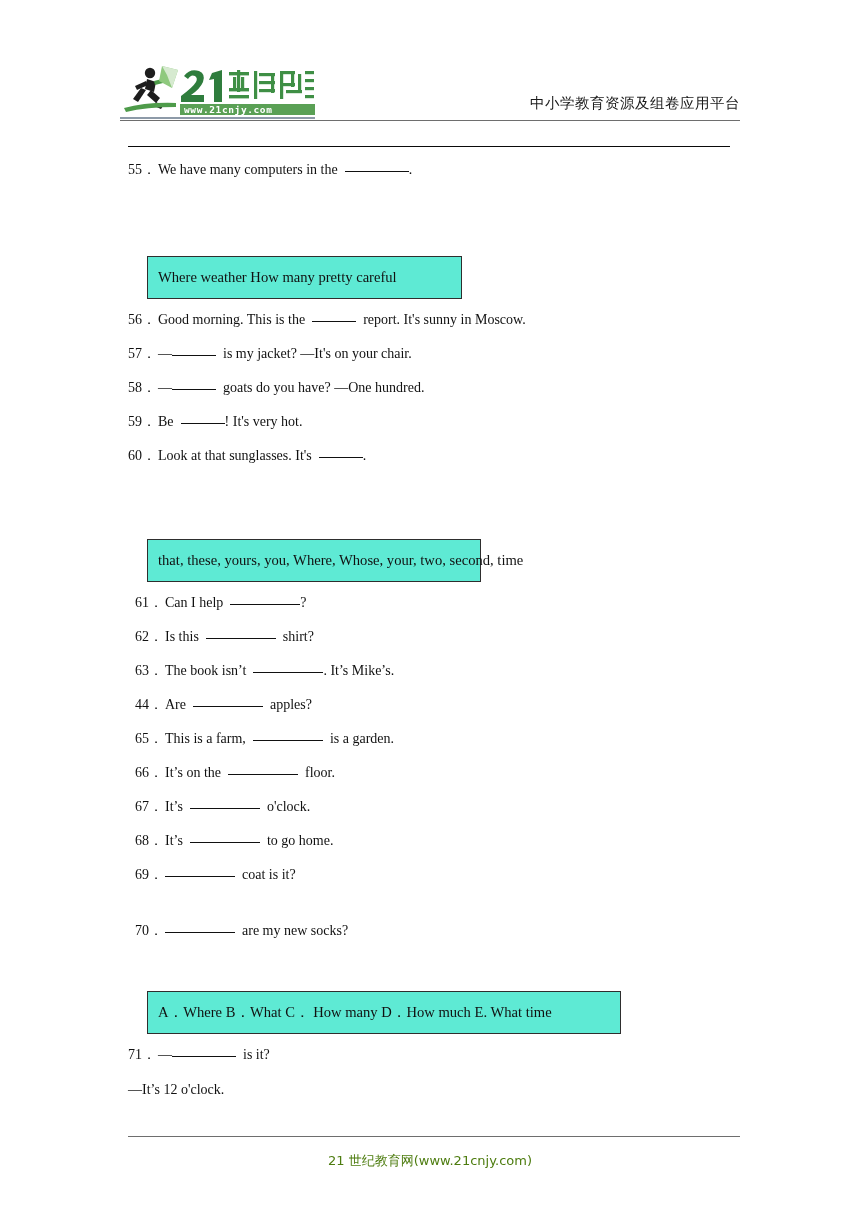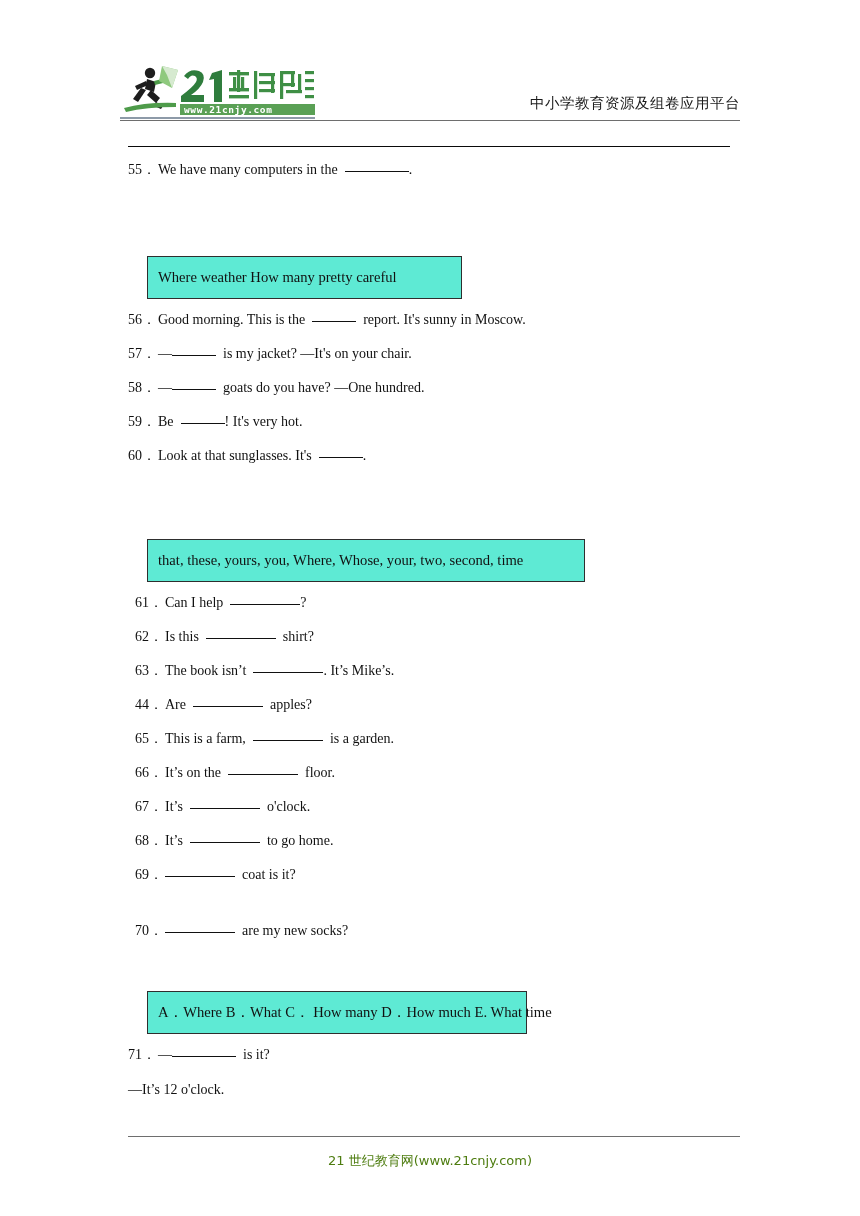--- a/index.html
+++ b/index.html
@@ -231,21 +231,21 @@
   </div>
 
   <div class="q" style="left:128px; top:412px;">
     <span class="num">59．</span><span>Be</span>&nbsp;&nbsp;<span class="blank w-mid"></span><span>! It's very hot.</span>
   </div>
 
   <div class="q" style="left:128px; top:446px;">
     <span class="num">60．</span><span>Look at that sunglasses. It's</span>&nbsp;&nbsp;<span class="blank w-mid"></span><span>.</span>
   </div>
 
-  <div class="wordbox" style="left:121px; top:539px; width:438px; height:43px;">
+  <div class="wordbox" style="left:121px; top:539px; width:334px; height:43px;">
     <div class="inner">that, these, yours, you, Where, Whose, your, two, second, time</div>
   </div>
 
   <div class="q" style="left:135px; top:593px;">
     <span class="num">61．</span><span>Can I help</span>&nbsp;&nbsp;<span class="blank w-xl"></span><span>?</span>
   </div>
 
   <div class="q" style="left:135px; top:627px;">
     <span class="num">62．</span><span>Is this</span>&nbsp;&nbsp;<span class="blank w-xl"></span>&nbsp;&nbsp;<span>shirt?</span>
   </div>
@@ -275,21 +275,21 @@
   </div>
 
   <div class="q" style="left:135px; top:865px;">
     <span class="num">69．</span><span></span><span class="blank w-xl"></span>&nbsp;&nbsp;<span>coat is it?</span>
   </div>
 
   <div class="q" style="left:135px; top:921px;">
     <span class="num">70．</span><span></span><span class="blank w-xl"></span>&nbsp;&nbsp;<span>are my new socks?</span>
   </div>
 
-  <div class="wordbox" style="left:121px; top:991px; width:380px; height:43px;">
+  <div class="wordbox" style="left:121px; top:991px; width:474px; height:43px;">
     <div class="inner">A．Where  B．What  C．  How many  D．How much  E. What time</div>
   </div>
 
   <div class="q" style="left:128px; top:1045px;">
     <span class="num">71．</span><span>—</span><span class="blank w-long"></span>&nbsp;&nbsp;<span>is it?</span>
   </div>
 
   <div class="q" style="left:128px; top:1080px;">—It’s 12 o'clock.</div>
 
   <div class="footer-rule"></div>

